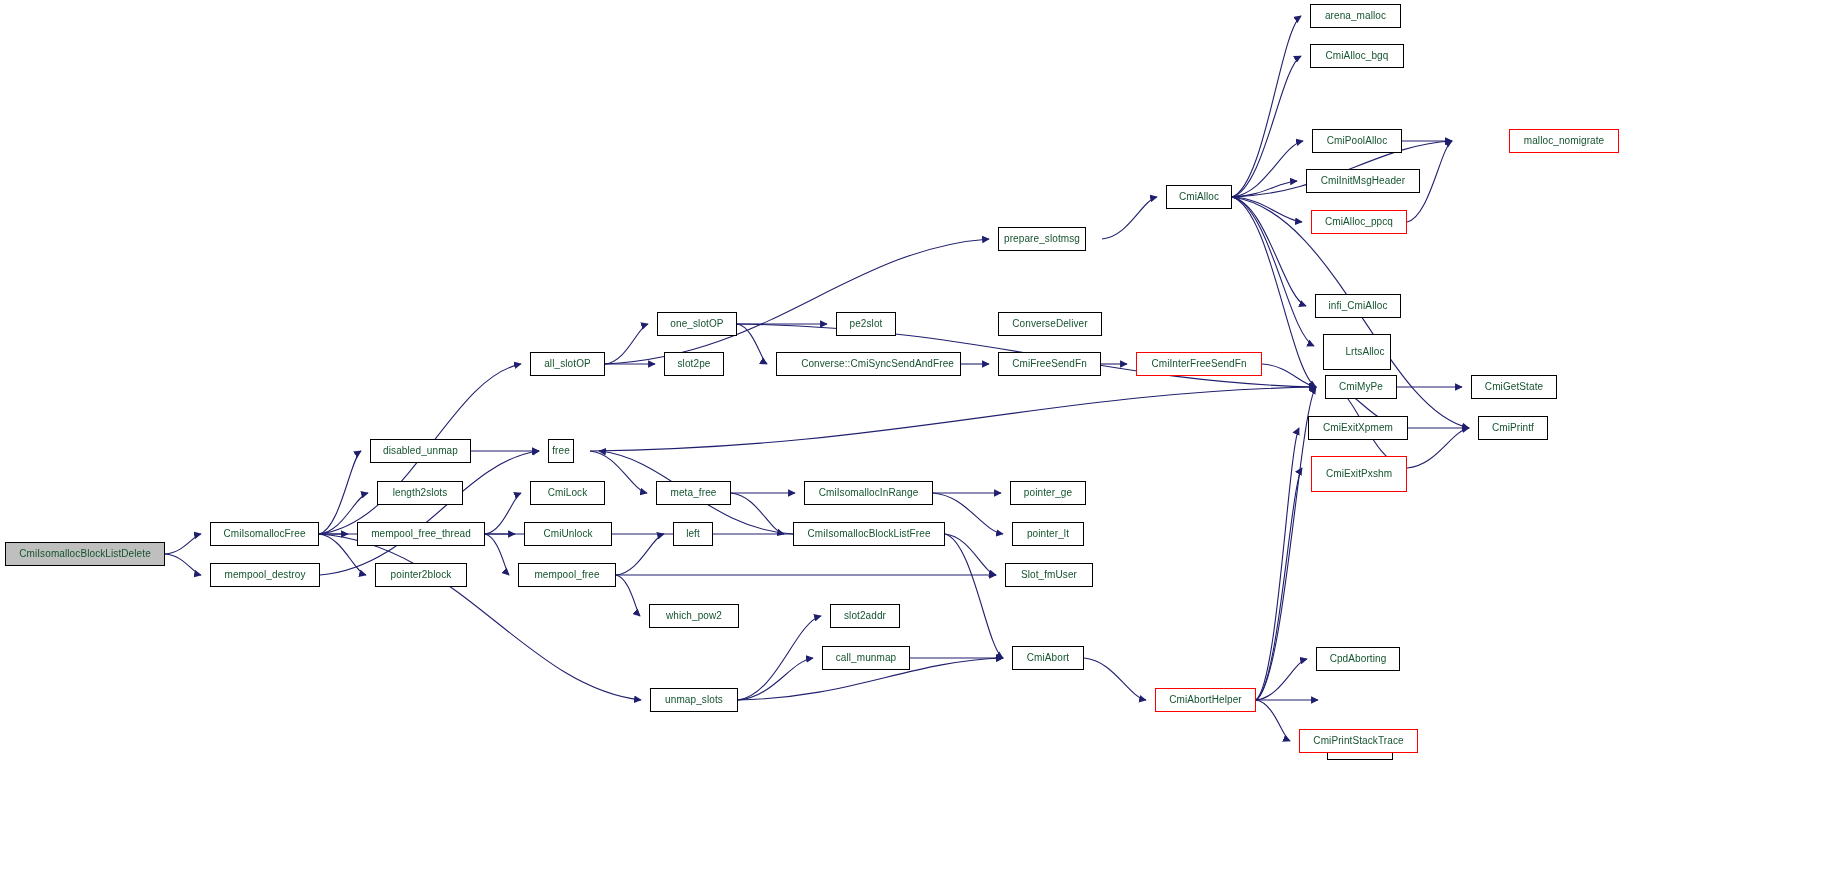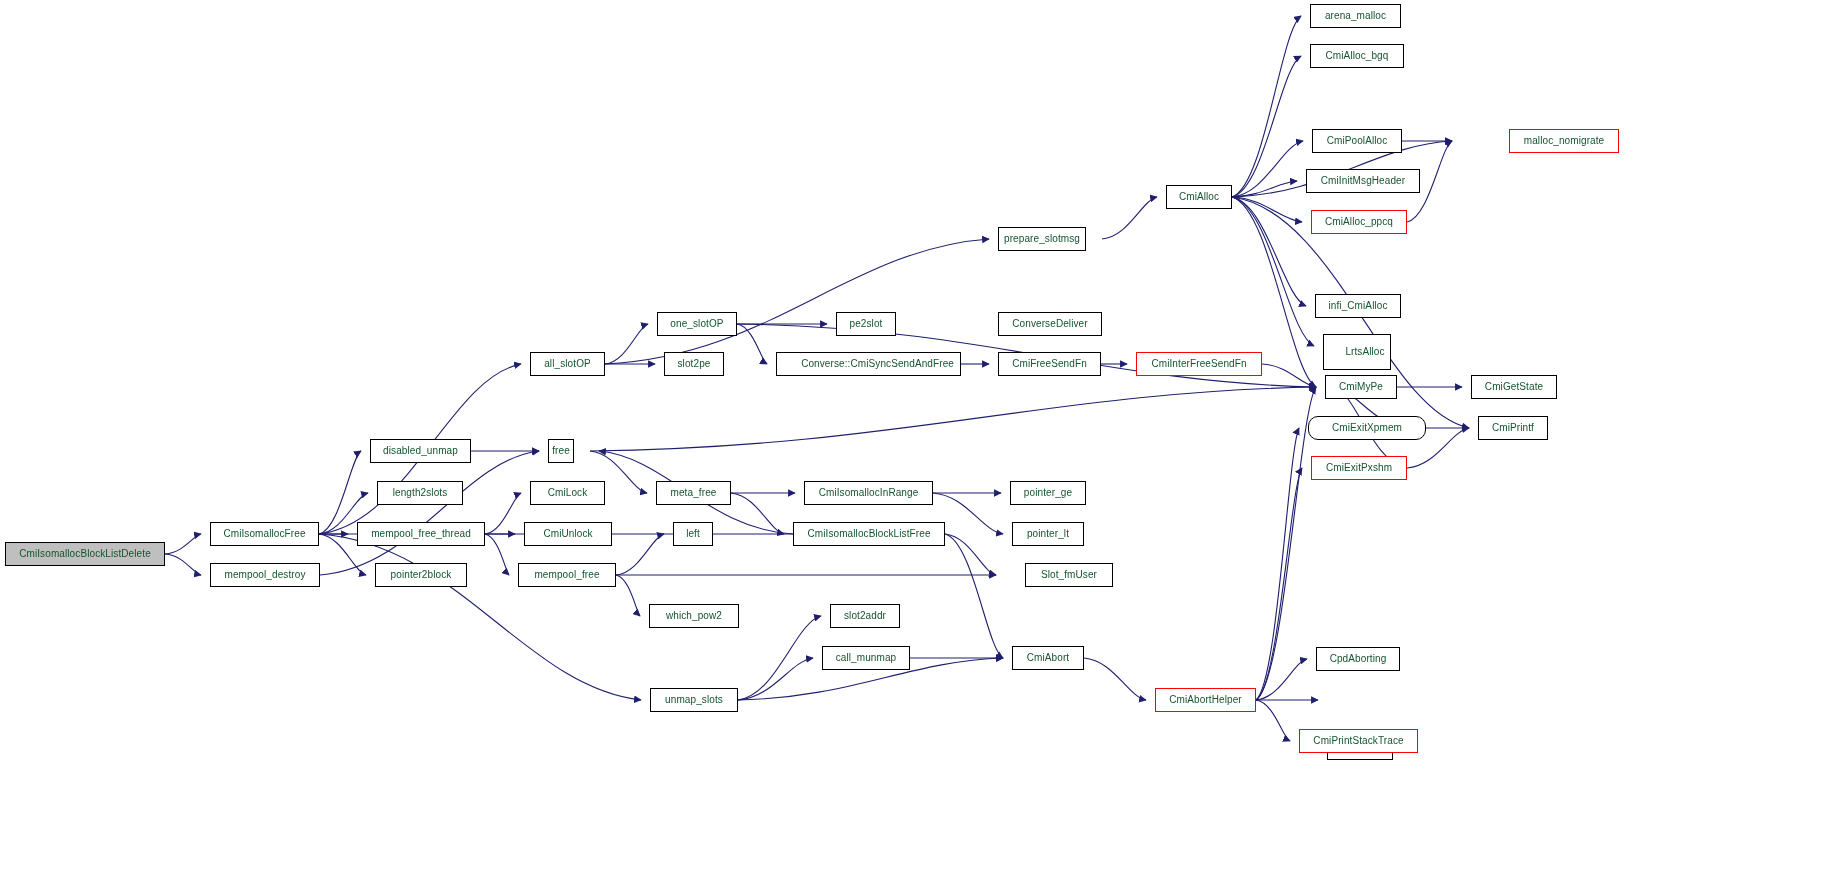--- a/index.html
+++ b/index.html
@@ -210,21 +210,21 @@
       </div>
       <div class="node" style="left: 822px; top: 646px; width: 88px; height: 24px;">
         <span class="node-label">call_munmap</span>
       </div>
       <div class="node" style="left: 1010px; top: 481px; width: 76px; height: 24px;">
         <span class="node-label">pointer_ge</span>
       </div>
       <div class="node" style="left: 1012px; top: 522px; width: 72px; height: 24px;">
         <span class="node-label">pointer_lt</span>
       </div>
-      <div class="node" style="left: 1005px; top: 563px; width: 88px; height: 24px; margin-left: 20px;">
+      <div class="node" style="left: 1005px; top: 563px; width: 88px; height: 24px;">
         <span class="node-label">Slot_fmUser</span>
       </div>
       <div class="node" style="left: 1012px; top: 646px; width: 72px; height: 24px;">
         <span class="node-label">CmiAbort</span>
       </div>
       <div class="node red" style="left: 1136px; top: 352px; width: 126px; height: 24px;">
         <span class="node-label">CmiInterFreeSendFn</span>
       </div>
       <div class="node" style="left: 1166px; top: 185px; width: 66px; height: 24px;">
         <span class="node-label">CmiAlloc</span>
@@ -249,24 +249,24 @@
       </div>
       <div class="node" style="left: 1315px; top: 294px; width: 86px; height: 24px;">
         <span class="node-label">infi_CmiAlloc</span>
       </div>
       <div class="node" style="left: 1323px; top: 334px; width: 68px; height: 36px; padding-left: 16px;">
         <span class="node-label">LrtsAlloc</span>
       </div>
       <div class="node" style="left: 1325px; top: 375px; width: 72px; height: 24px;">
         <span class="node-label">CmiMyPe</span>
       </div>
-      <div class="node" style="left: 1308px; top: 416px; width: 118px; height: 24px; border-radius: 10px;">
+      <div class="node" style="left: 1308px; top: 416px; width: 100px; height: 24px;">
         <span class="node-label">CmiExitXpmem</span>
       </div>
-      <div class="node red" style="left: 1311px; top: 456px; width: 96px; height: 24px;">
+      <div class="node red" style="left: 1311px; top: 456px; width: 96px; height: 36px;">
         <span class="node-label">CmiExitPxshm</span>
       </div>
       <div class="node" style="left: 1316px; top: 647px; width: 84px; height: 24px;">
         <span class="node-label">CpdAborting</span>
       </div>
       <div class="node" style="left: 1327px; top: 688px; width: 66px; height: 24px; margin-top: 48px;">
         <span class="node-label">CmiError</span>
       </div>
       <div class="node red" style="left: 1299px; top: 729px; width: 119px; height: 24px;">
         <span class="node-label">CmiPrintStackTrace</span>

